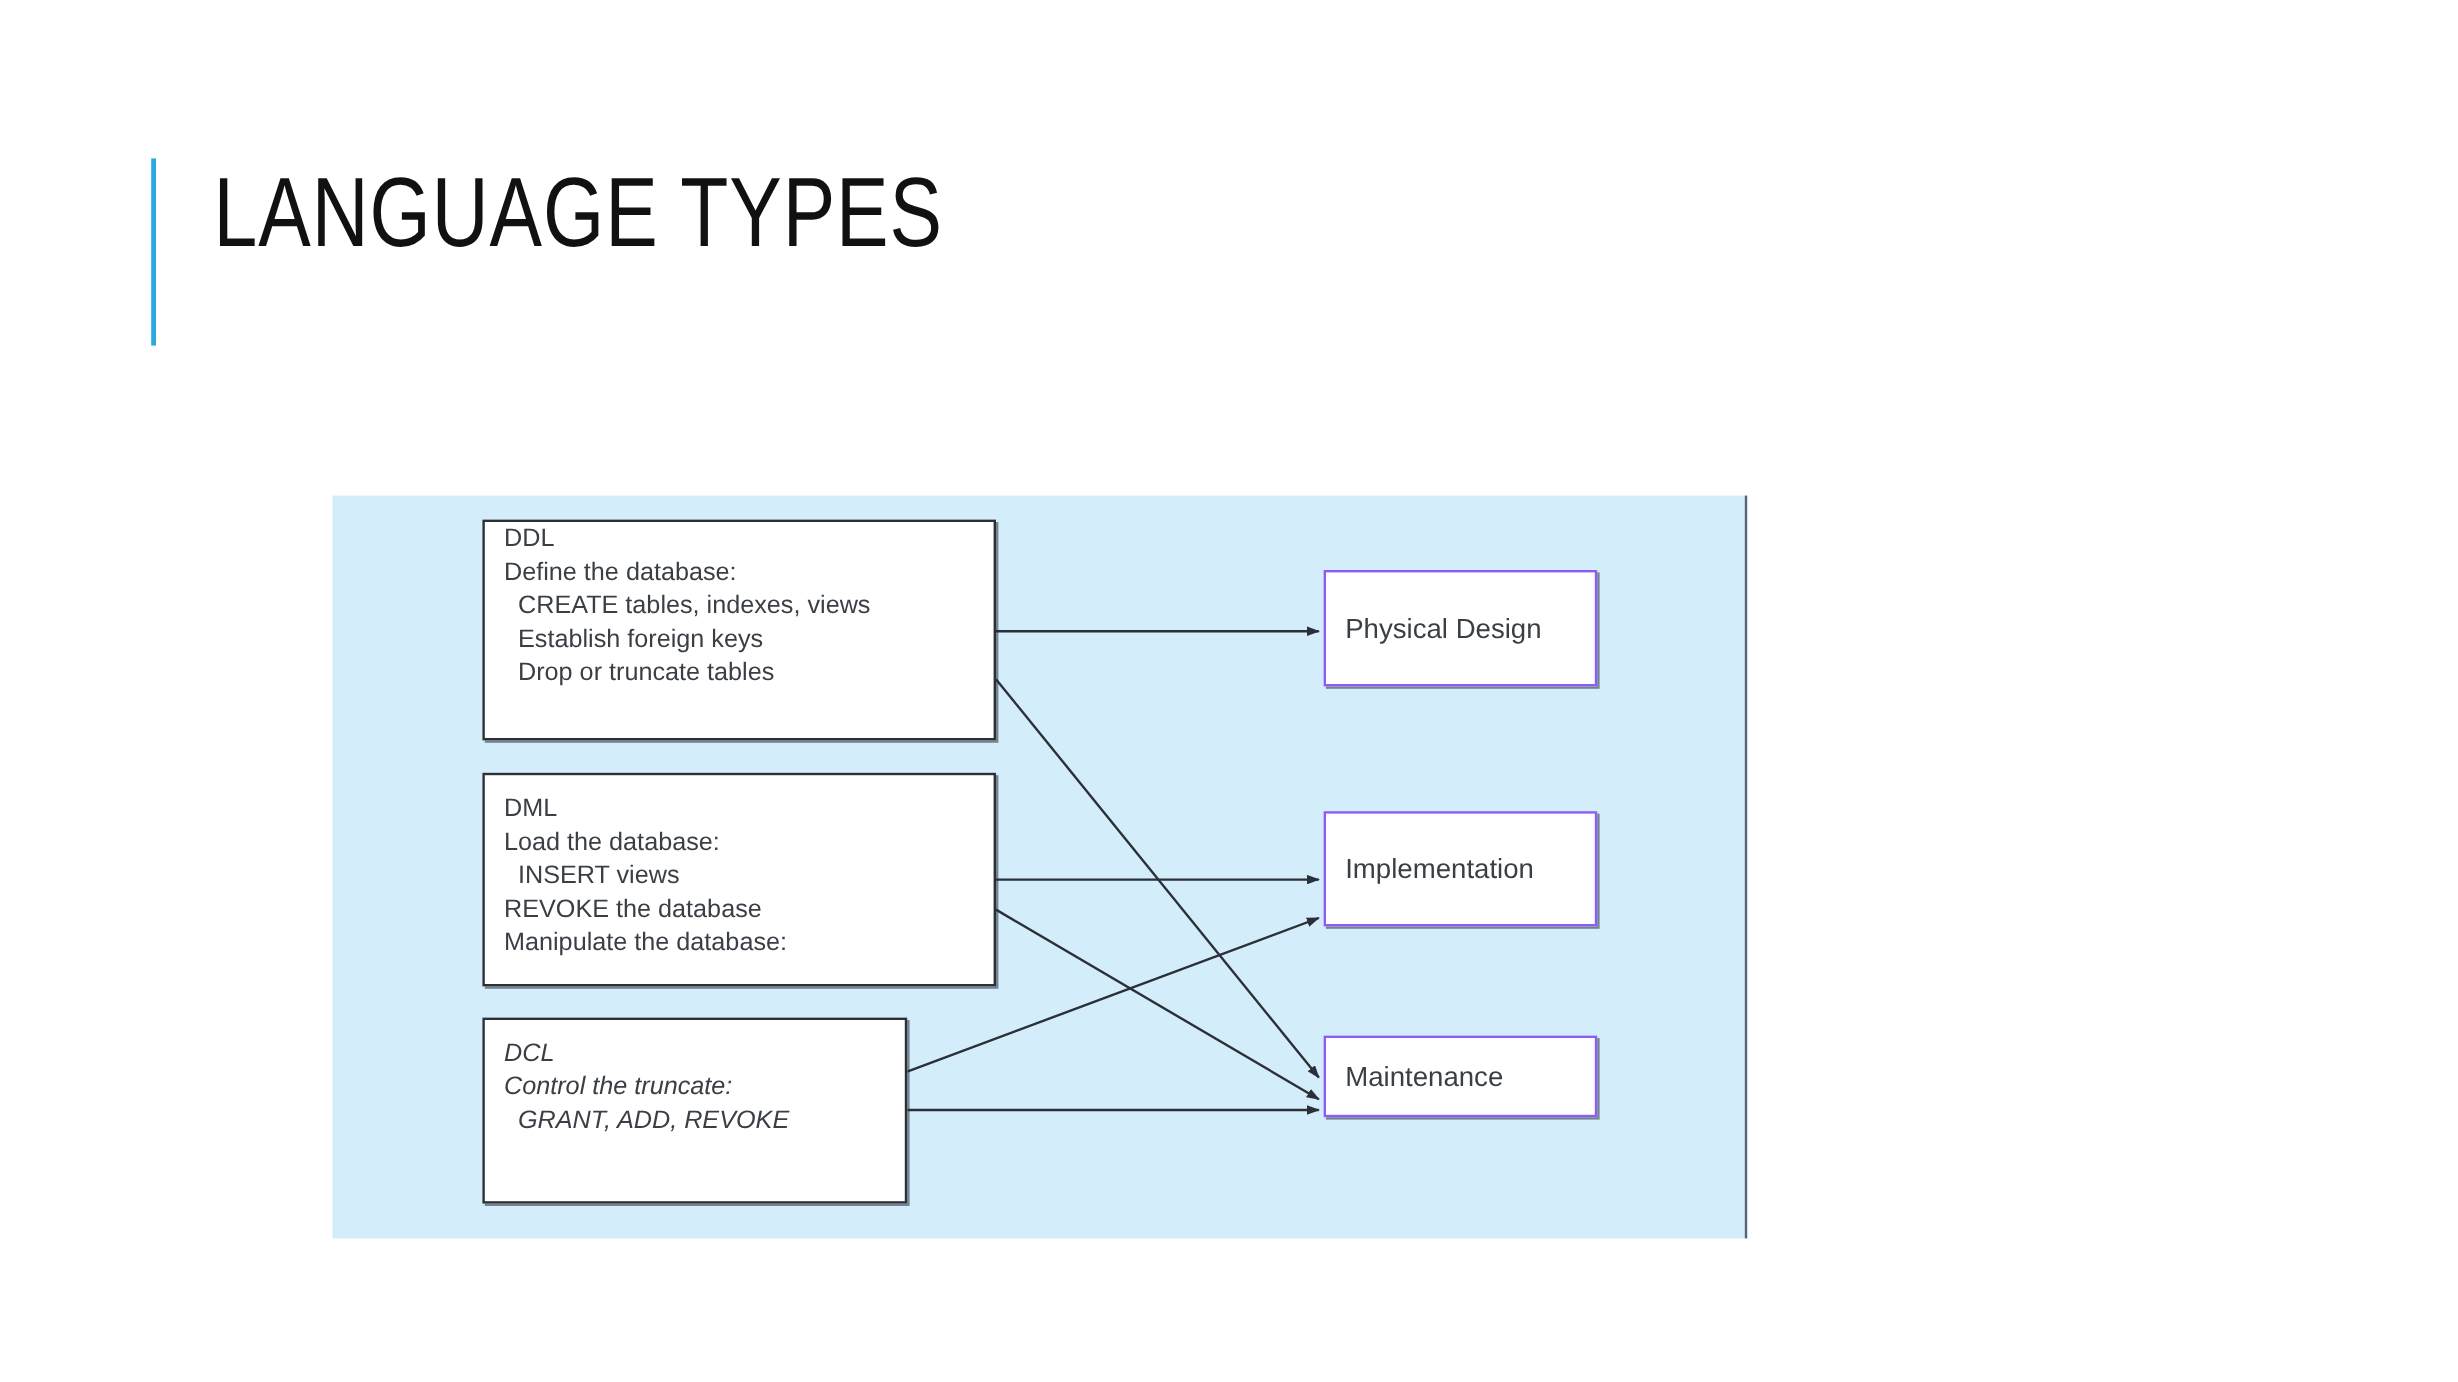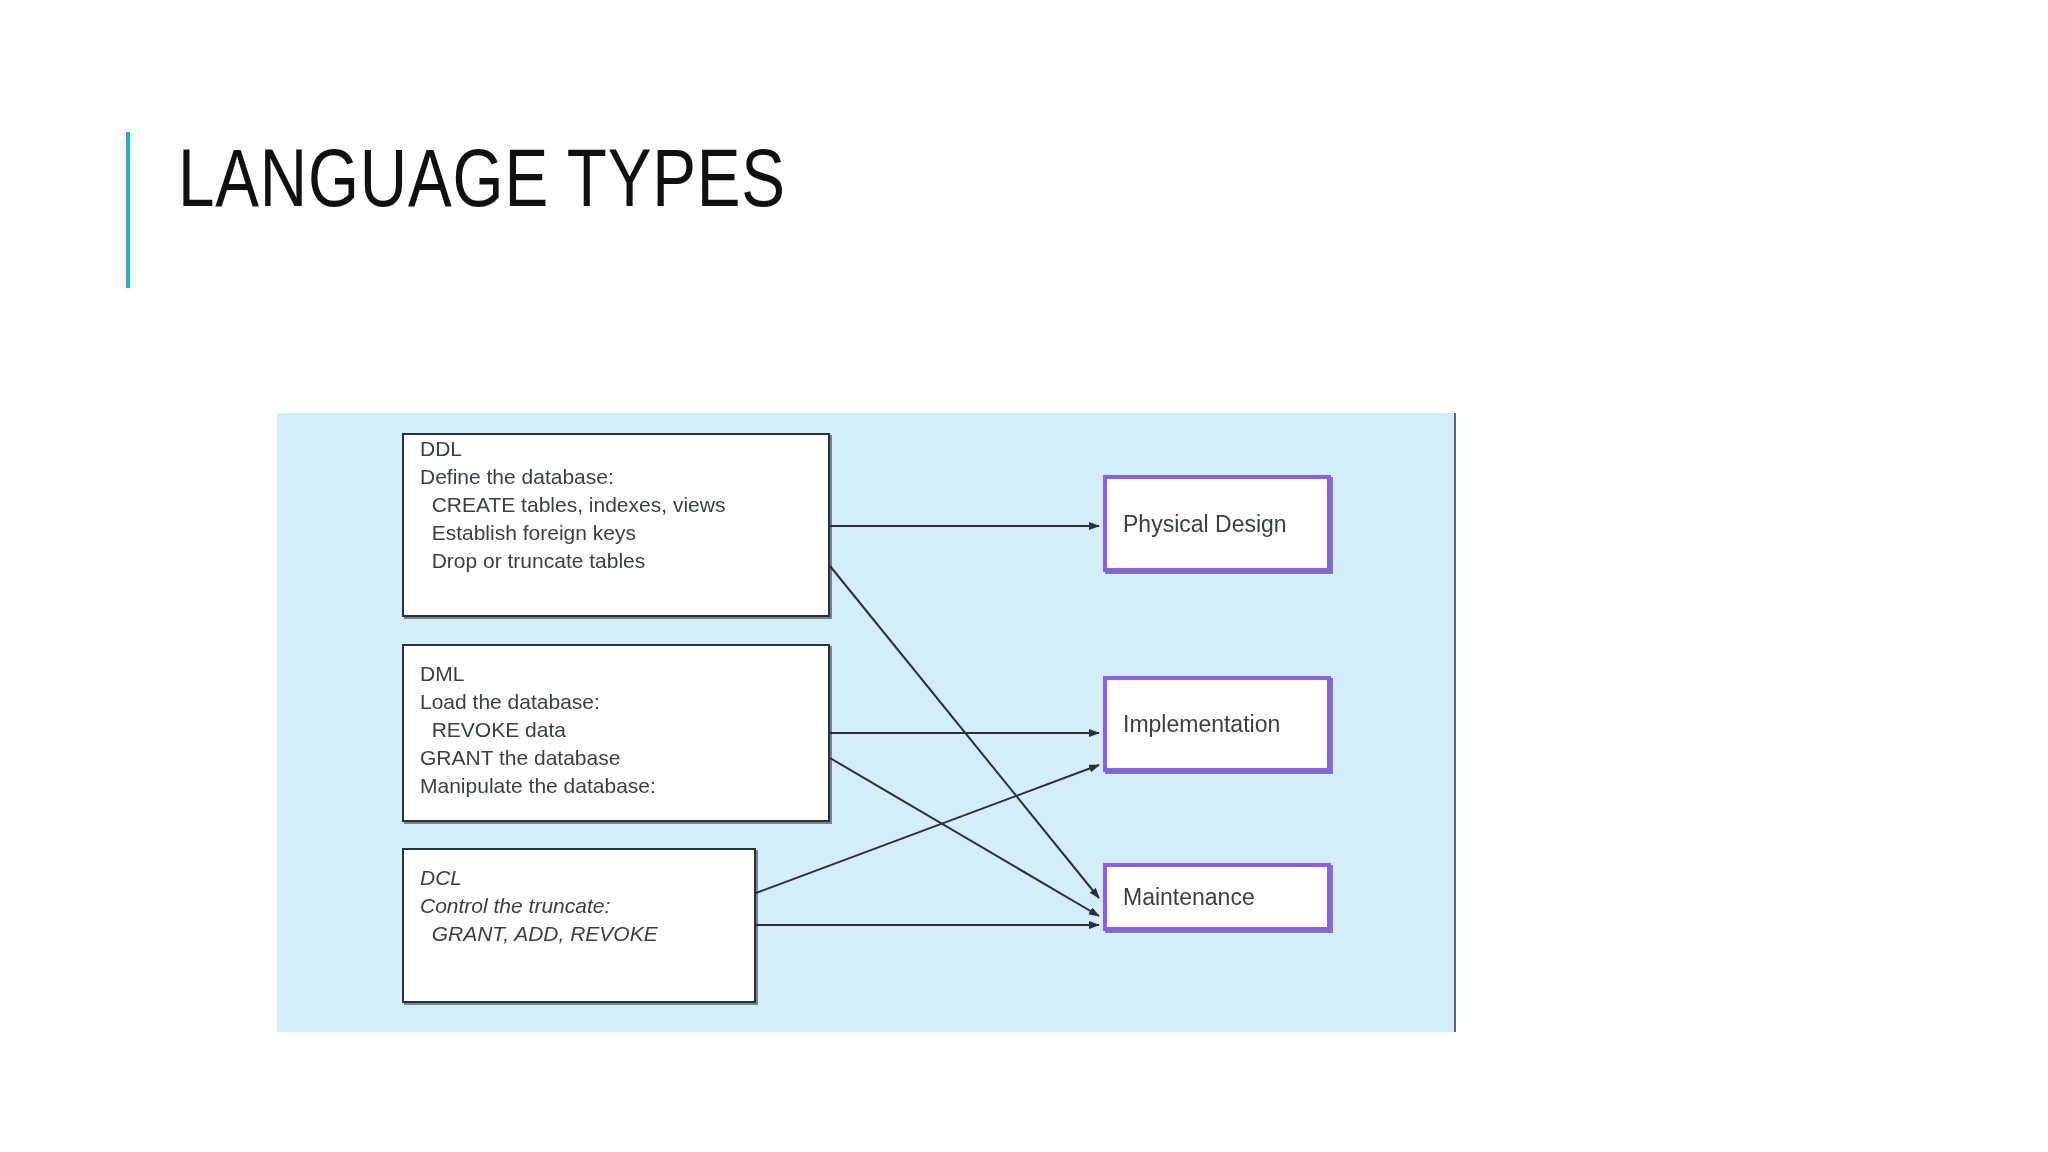--- a/index.html
+++ b/index.html
@@ -86,21 +86,21 @@
     font-family: "Liberation Sans", sans-serif;
   }
 
   .box-ddl  { left: 125px; top: 20px;  width: 428px; height: 184px; padding: 0 0 0 16px; }
   .box-dml  { left: 125px; top: 231px; width: 428px; height: 178px; padding: 14px 0 0 16px; }
   .box-dcl  { left: 125px; top: 435px; width: 354px; height: 155px; padding: 14px 0 0 16px; font-style: italic; }
 
   .stage-box {
     position: absolute;
     background: #ffffff;
-    border: 4px solid #8b5cf6;
+    border: 2px solid #8b5cf6;
     box-sizing: border-box;
     box-shadow: 2px 2px 0 rgba(40,44,52,0.55);
     display: flex;
     align-items: center;
   }
   .stage-box .stage-label {
     font-size: 23px;
     line-height: 28px;
     color: #3a3f46;
     padding-left: 16px;
@@ -149,22 +149,22 @@
       <div class="node-line">  CREATE tables, indexes, views</div>
       <div class="node-line">  Establish foreign keys</div>
       <div class="node-line">  Drop or truncate tables</div>
     </div>
   </div>
 
   <div class="node-box box-dml">
     <div class="node-lines">
       <div class="node-line">DML</div>
       <div class="node-line">Load the database:</div>
-      <div class="node-line">  REVOKE data</div>
-      <div class="node-line">GRANT the database</div>
+      <div class="node-line">  INSERT views</div>
+      <div class="node-line">REVOKE the database</div>
       <div class="node-line">Manipulate the database:</div>
     </div>
   </div>
 
   <div class="node-box box-dcl">
     <div class="node-lines">
       <div class="node-line">DCL</div>
       <div class="node-line">Control the truncate:</div>
       <div class="node-line">  GRANT, ADD, REVOKE</div>
     </div>

